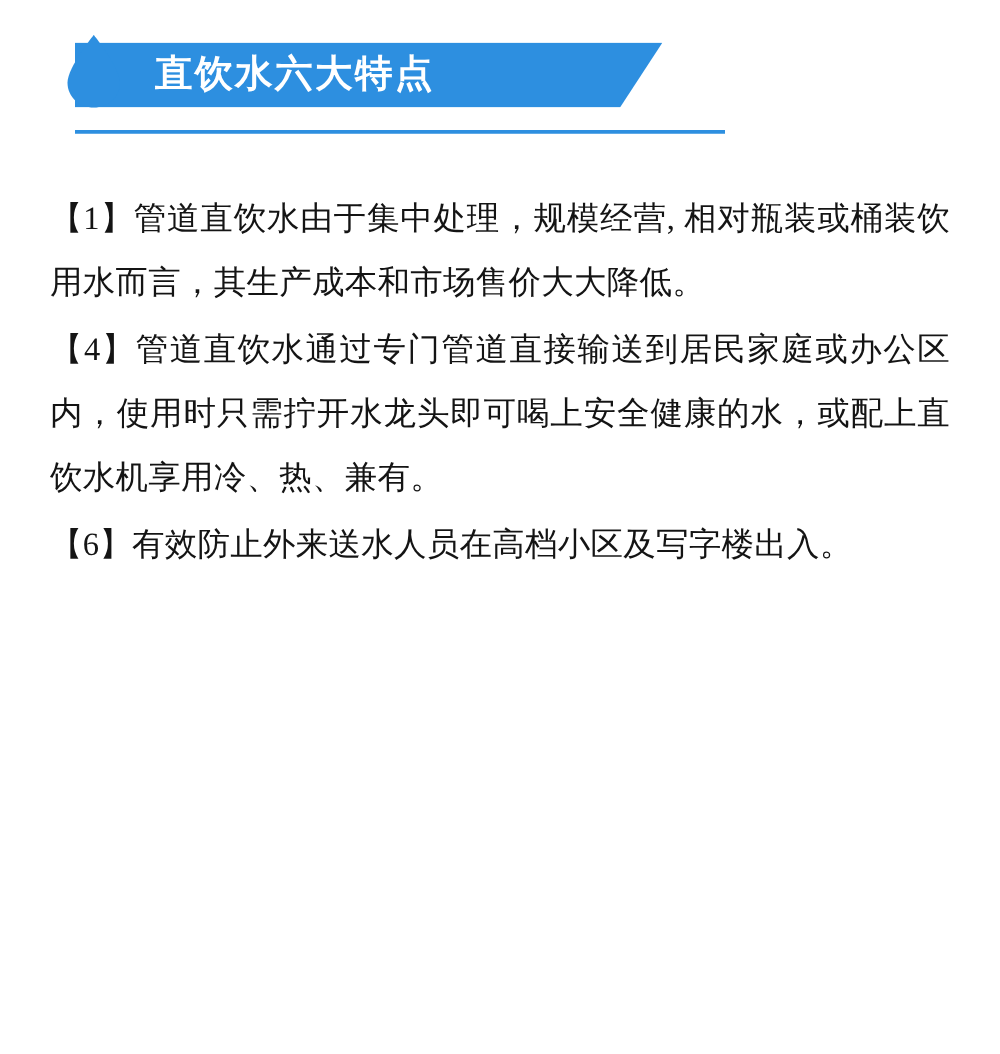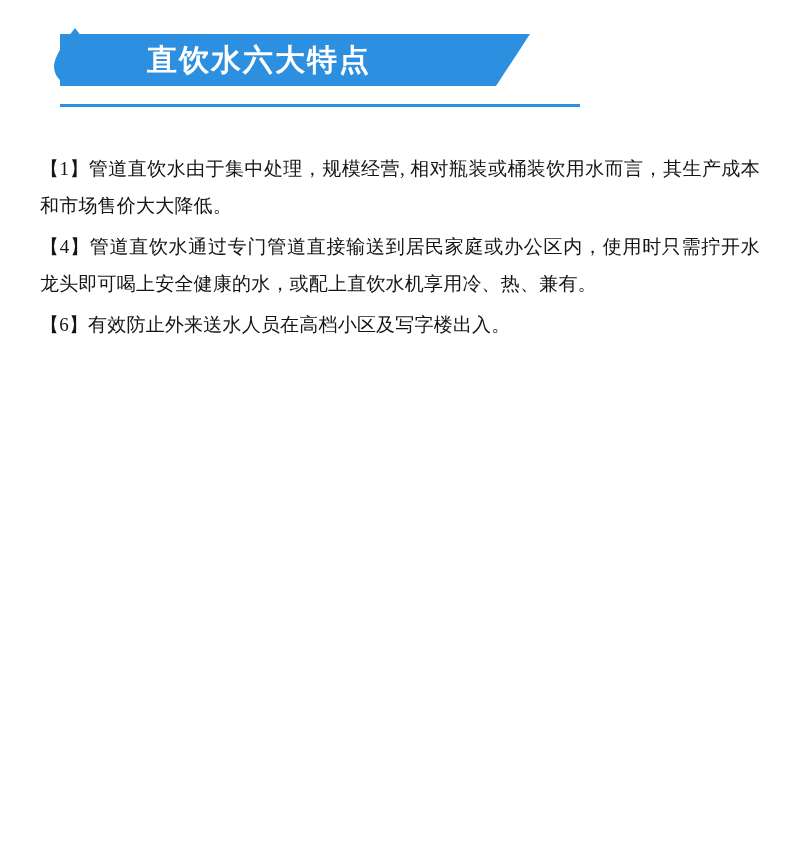--- a/index.html
+++ b/index.html
@@ -37,21 +37,21 @@
     
     clip-path: polygon(0 0, 100% 0, calc(100% - 34px) 100%, 0 100%);
     display: flex;
     align-items: center;
   }
   .banner-title {
     color: #ffffff;
     font-size: 30px;
     font-weight: bold;
     letter-spacing: 2px;
-    margin-left: 87px;
+    margin-left: 64px;
     line-height: 1;
     white-space: nowrap;
   }
   .drop-icon {
     position: absolute;
     left: 52px;
     top: 8px;
     width: 46px;
     height: 62px;
   }
@@ -62,21 +62,21 @@
     width: 520px;
     height: 3px;
     background: #2d8fe0;
   }
 
   
   .content {
     margin: 52px 40px 0 40px;
   }
   .para {
-    font-size: 19px;
+    font-size: 26px;
     line-height: 1.95;
     color: #141414;
     text-align: justify;
     text-justify: inter-ideograph;
     margin: 0 0 4px 0;
     font-family: "Liberation Serif", "DejaVu Serif", serif;
     letter-spacing: 0.2px;
   }
 </style>
 </head>

